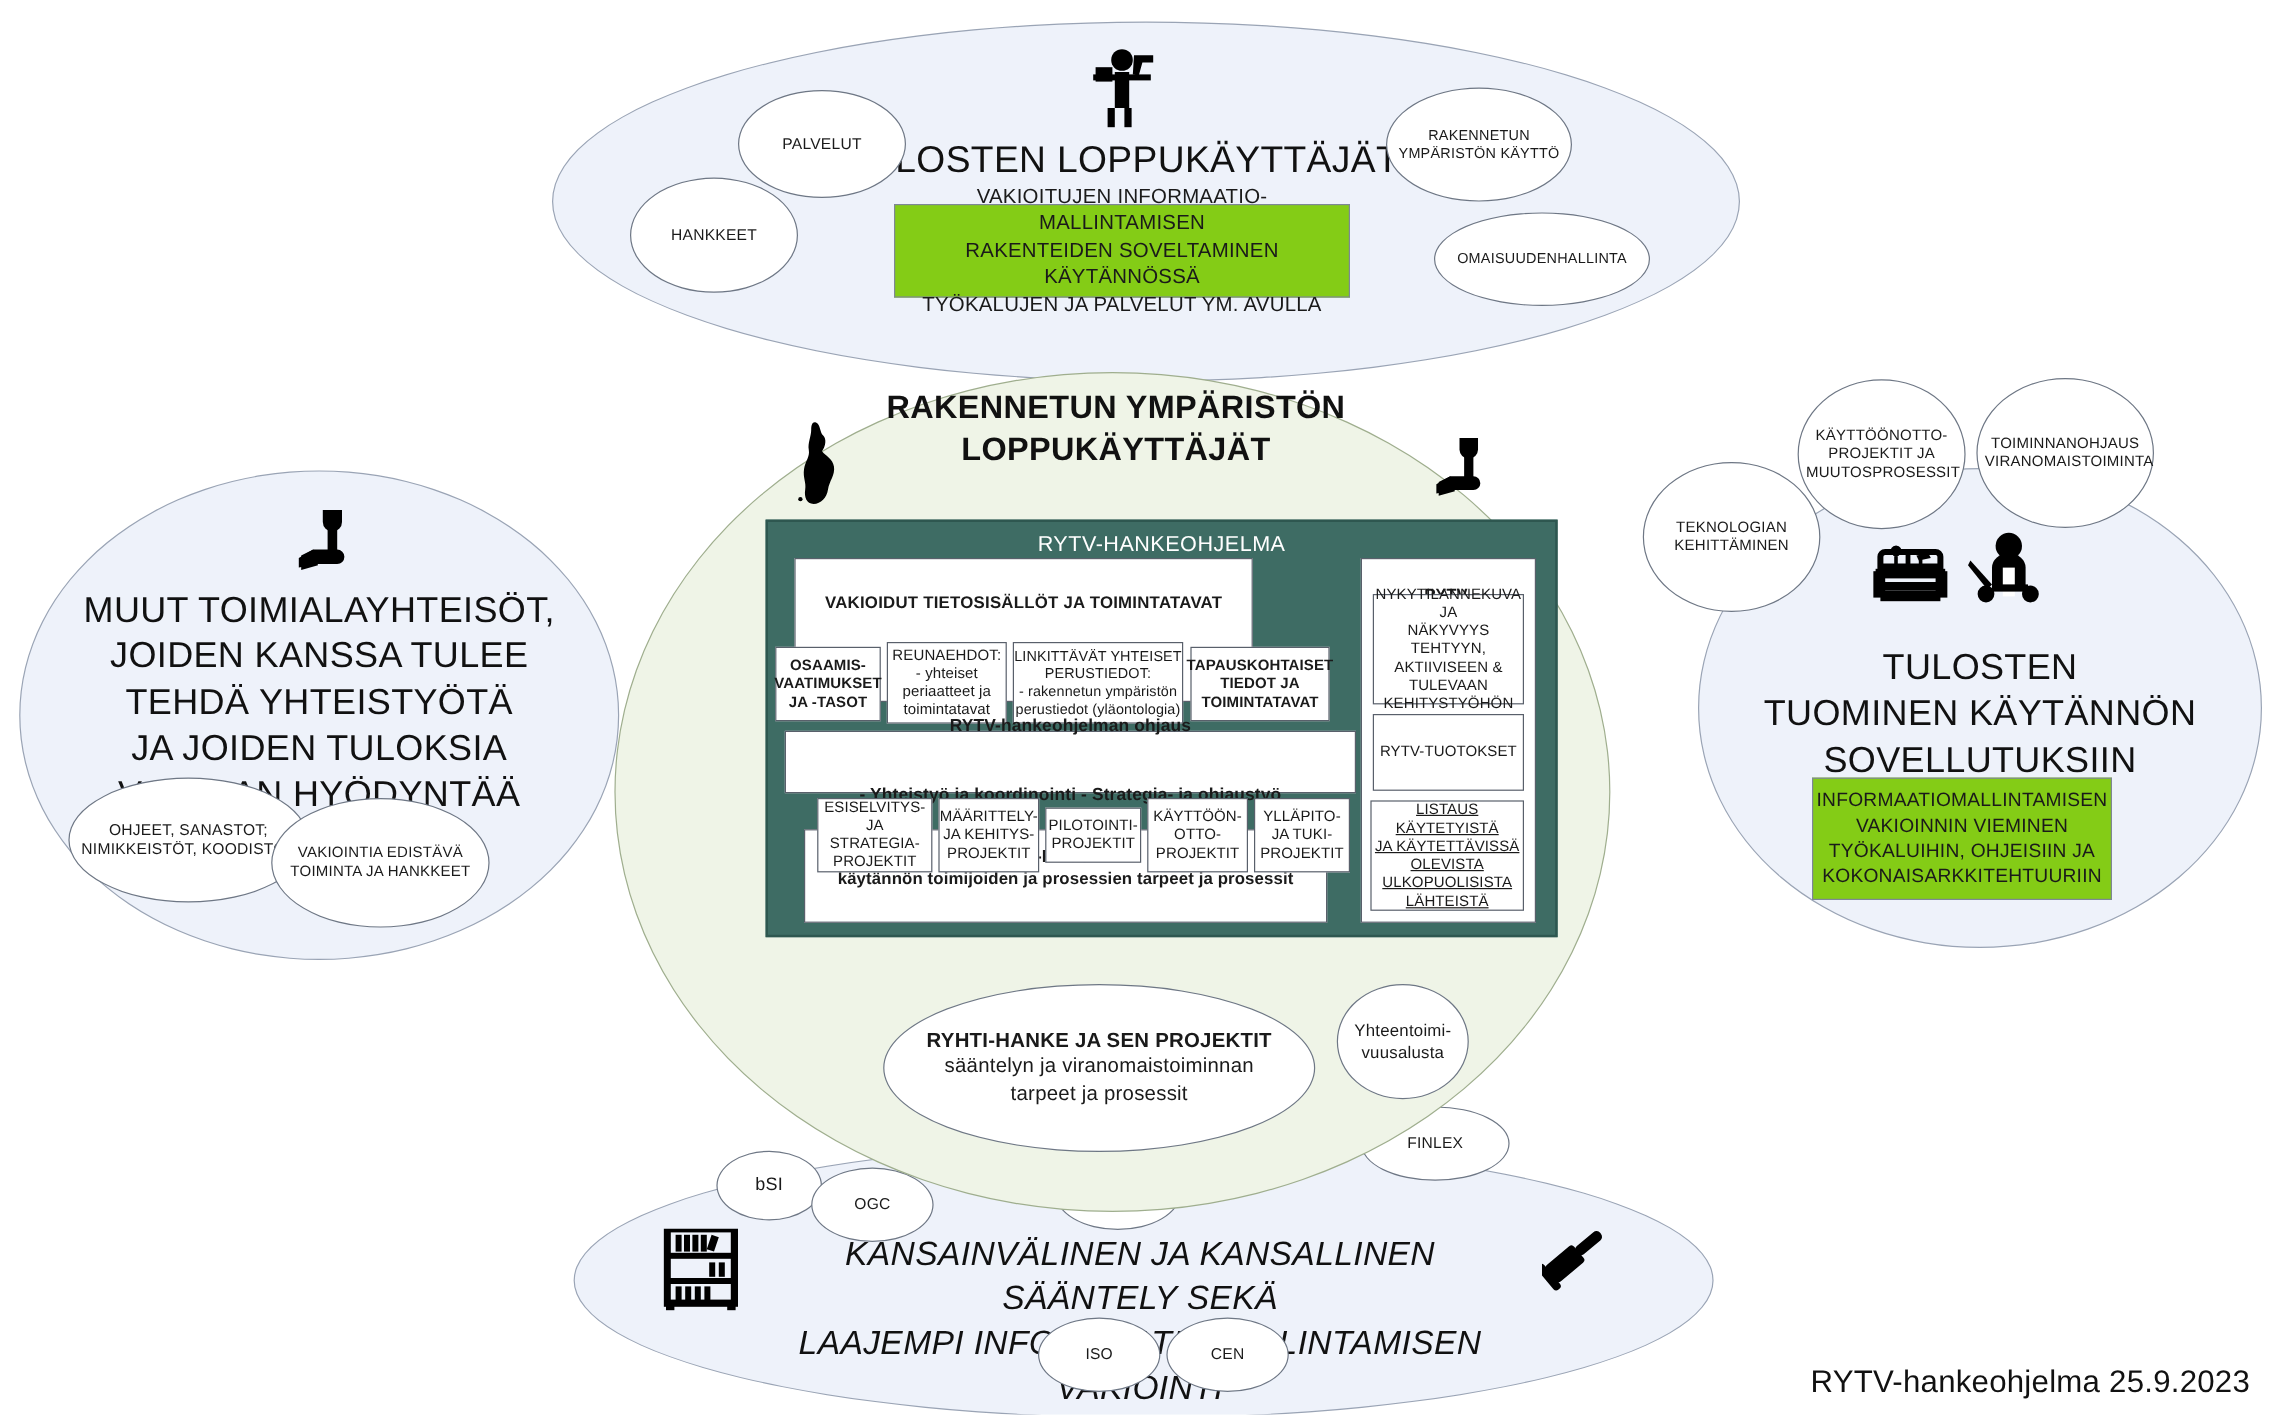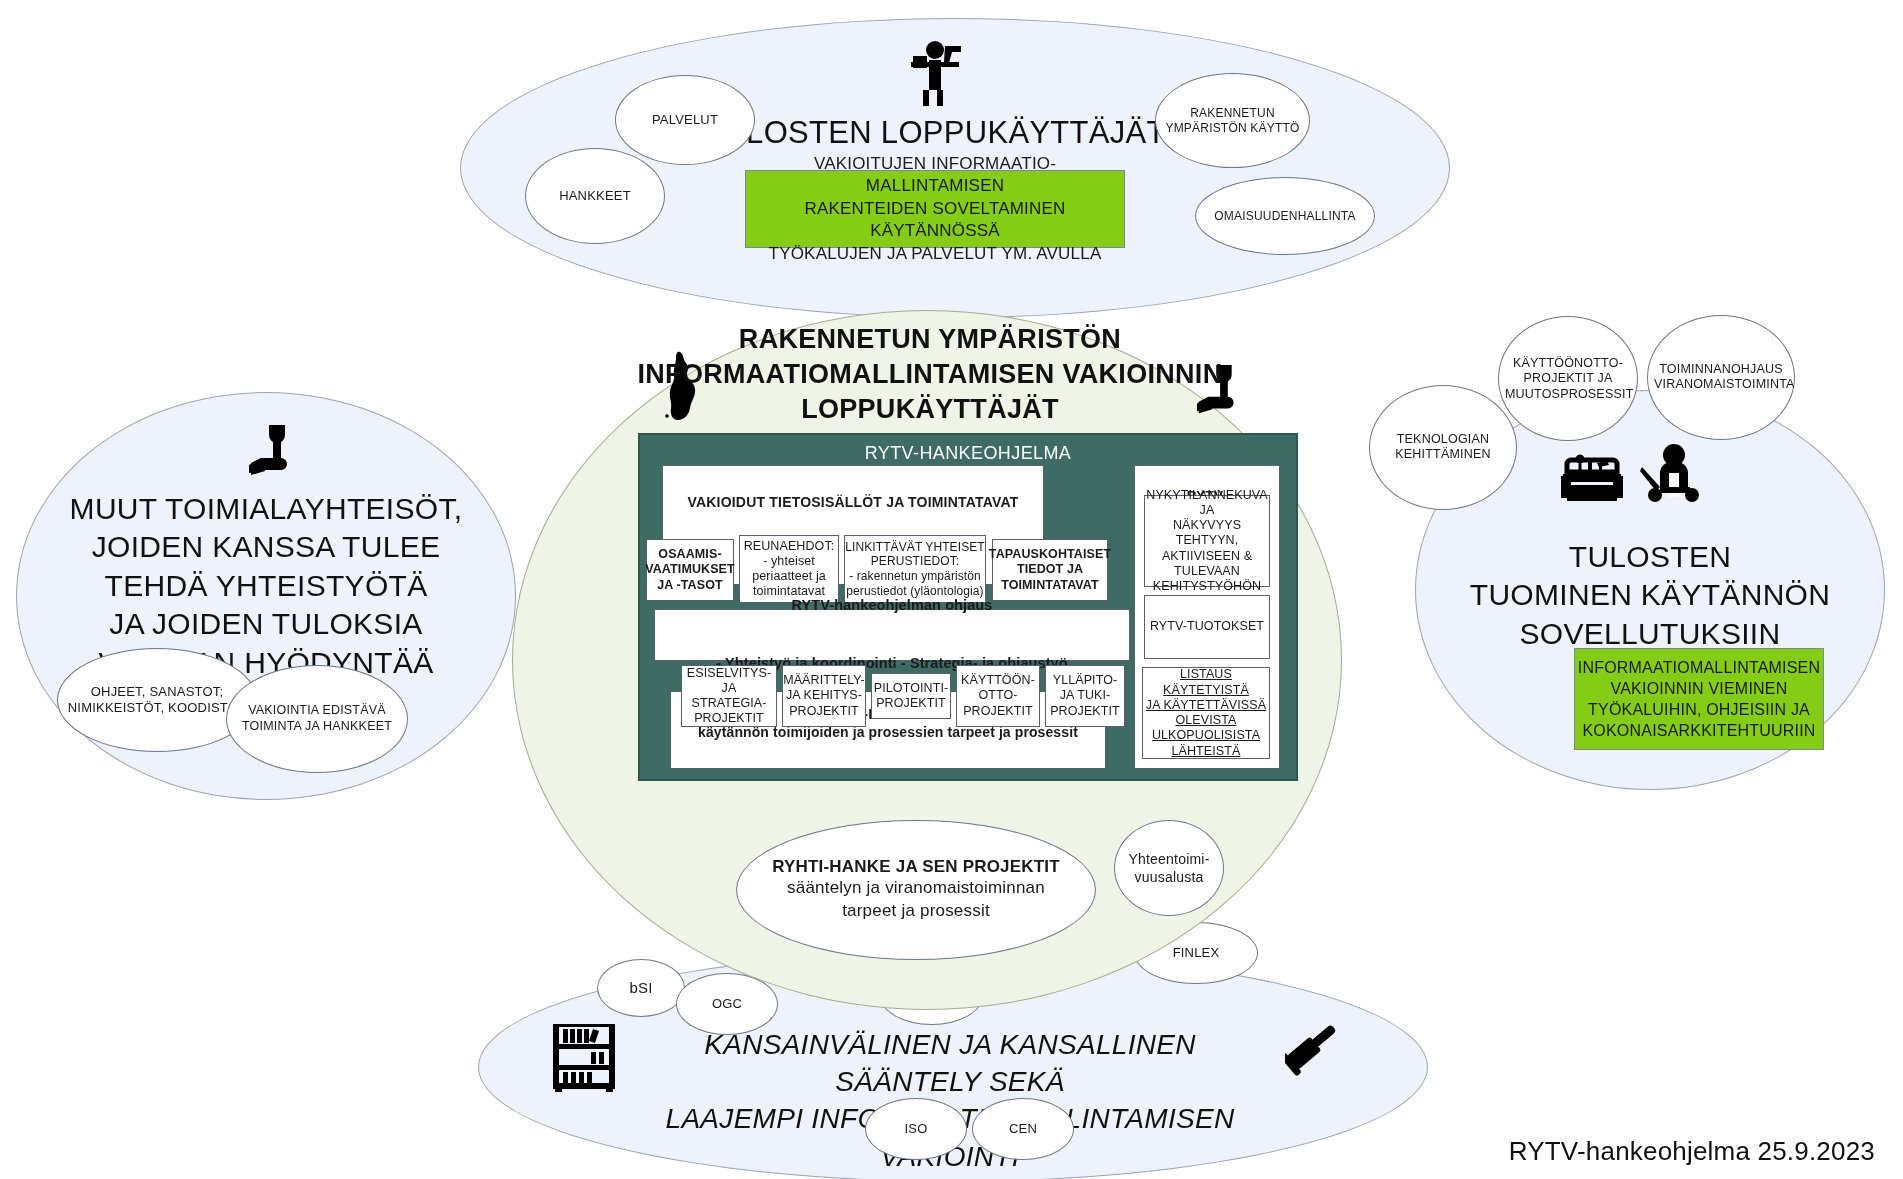--- a/index.html
+++ b/index.html
@@ -232,21 +232,21 @@
       <rect x="20" y="44" width="30" height="6" fill="#000"></rect>
     </svg>
   </div>
 
   <div class="headline" style="left:1450px;top:538px;width:400px;">
     <div>TULOSTEN</div>
     <div>TUOMINEN KÄYTÄNNÖN</div>
     <div>SOVELLUTUKSIIN</div>
   </div>
 
-  <div class="descbox" style="left:1574px;top:648px;width:250px;height:102px;font-size:16px;">
+  <div class="descbox" style="left:1510px;top:648px;width:250px;height:102px;font-size:16px;">
     <div>
       <div>INFORMAATIOMALLINTAMISEN</div>
       <div>VAKIOINNIN VIEMINEN</div>
       <div>TYÖKALUIHIN, OHJEISIIN JA</div>
       <div>KOKONAISARKKITEHTUURIIN</div>
     </div>
   </div>
 
   <div class="ell ell-white" style="left:1369px;top:385px;width:148px;height:125px;">
     <div class="ell-label" style="font-size:12.5px;">TEKNOLOGIAN KEHITTÄMINEN</div>
@@ -338,21 +338,20 @@
     <svg viewBox="0 0 58 56" width="56" height="54">
       <path d="M22 0 h16 v10 a8 8 0 0 1 -16 0 Z" fill="#000"></path>
       <rect x="26" y="14" width="8" height="20" fill="#000"></rect>
       <path d="M2 40 L14 33 L34 33 a6 6 0 0 1 0 12 L18 45 L2 48 Z" fill="#000"></path>
       <path d="M14 33 L4 38 L4 50 L18 46 Z" fill="#000"></path>
     </svg>
   </div>
 
   <div class="headline headline-green" style="left:625px;top:322px;width:610px;">
     <div>RAKENNETUN YMPÄRISTÖN</div>
-    <div>INFORMAATIOMALLINTAMISEN VAKIOINNIN</div>
     <div>LOPPUKÄYTTÄJÄT</div>
   </div>
 
   <div class="ell ell-white" style="left:736px;top:820px;width:360px;height:140px;">
     <div class="ell-label">
       <div style="font-weight:bold;font-size:17px;">RYHTI-HANKE JA SEN PROJEKTIT</div>
       <div style="font-size:17px;line-height:1.35;padding:0 28px;">sääntelyn ja viranomaistoiminnan tarpeet ja prosessit</div>
     </div>
   </div>
 

